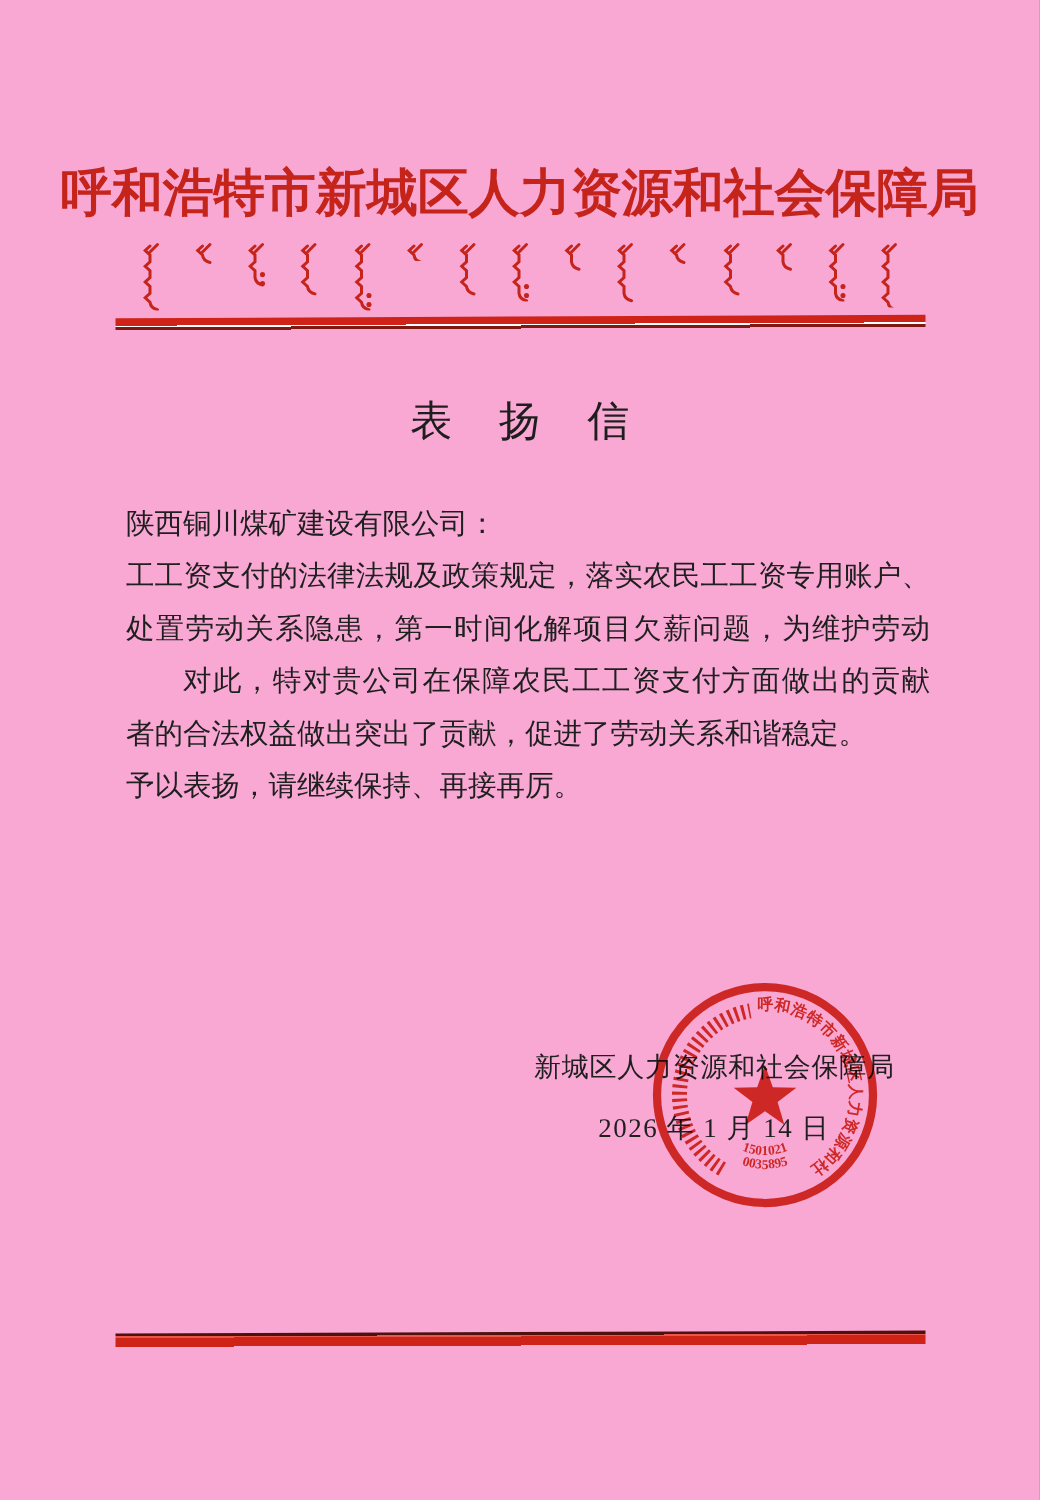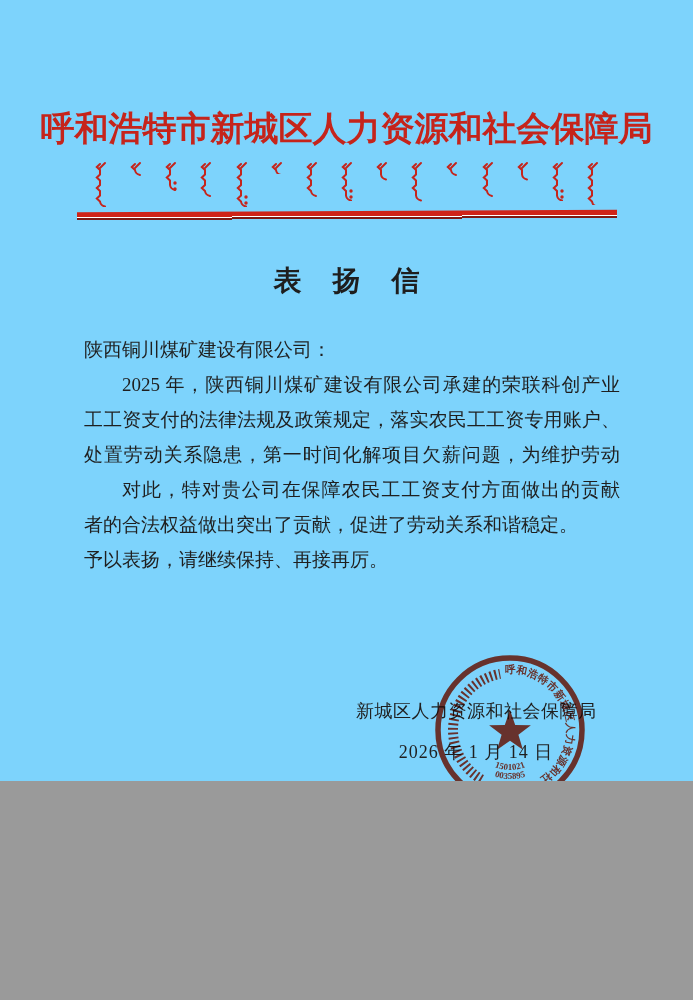--- a/index.html
+++ b/index.html
@@ -1,20 +1,20 @@
 <!DOCTYPE html>
 <html><head>
 <meta charset="utf-8">
 <style>
   html,body{margin:0;padding:0;background:#9a9a9a;}
   .page{
     position:relative;
-    width:693px;height:781px;
+    width:693px;height:1000px;
     margin:0 auto;
-    background:#7dd3fc;
+    background:#f9a8d4;
     overflow:hidden;
     font-family:"Liberation Serif","DejaVu Serif",serif;
   }
   
   .org-title{
     position:absolute;top:106px;left:0;width:100%;
     text-align:center;
     font-size:34px;font-weight:bold;
     letter-spacing:0px;
     white-space:nowrap;
@@ -31,21 +31,21 @@
   }
   .rule-bottom{
     top:888px;height:10px;
     background:linear-gradient(to bottom,#4f110d 0,#4f110d 2px,#e8574a 2px,#e8574a 3px,#cf2318 3px,#cf2318 9px,transparent 9px);
     transform:rotate(-0.2deg);
   }
   
   .doc-title{
     position:absolute;top:262px;left:0;width:100%;
     margin:0;text-align:center;
-    font-size:28px;font-weight:bold;color:#1e1e1e;
+    font-size:28px;font-weight:normal;color:#1e1e1e;
     letter-spacing:12px;text-indent:12px;
   }
   .body-text{
     position:absolute;top:320px;left:84px;width:536px;
     font-size:19px;color:#1f1f1f;
     line-height:35px;
     margin-top:12px;
   }
   .body-line{white-space:nowrap;}
   .body-line.justify{
@@ -143,21 +143,20 @@
         <path d="M8,7 L13,2" stroke="#c5241b" stroke-width="2" stroke-linecap="round"></path>
       </svg>
     </div>
 
   <div class="rule rule-top"></div>
 
   <h1 class="doc-title">表 扬 信</h1>
 
   <div class="body-text">
     <div class="body-line">陕西铜川煤矿建设有限公司：</div>
-  <div class="body-line justify indent">2025 年，陕西铜川煤矿建设有限公司承建的荣联科创产业</div>
       <div class="body-line justify">工工资支付的法律法规及政策规定，落实农民工工资专用账户、</div>
       <div class="body-line justify">处置劳动关系隐患，第一时间化解项目欠薪问题，为维护劳动</div>
       <div class="body-line justify indent">对此，特对贵公司在保障农民工工资支付方面做出的贡献</div>
       <div class="body-line">者的合法权益做出突出了贡献，促进了劳动关系和谐稳定。</div>
       <div class="body-line">予以表扬，请继续保持、再接再厉。</div>
     </div>
 
   <div class="signature-block">
     <div class="sig-name">新城区人力资源和社会保障局</div>
     <div class="sig-date">2026 年 1 月 14 日</div>

